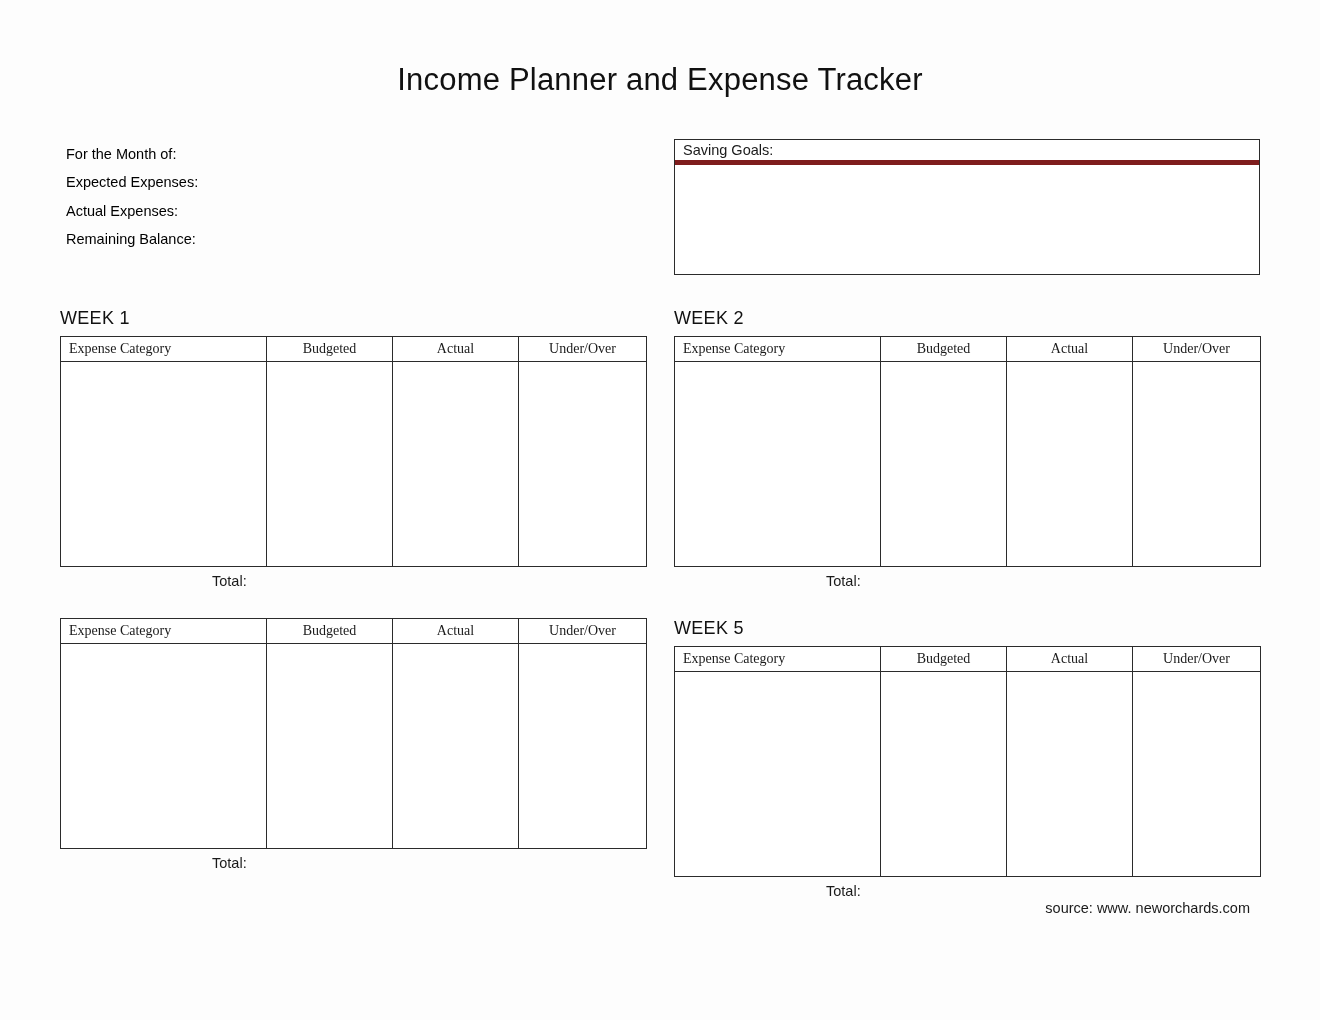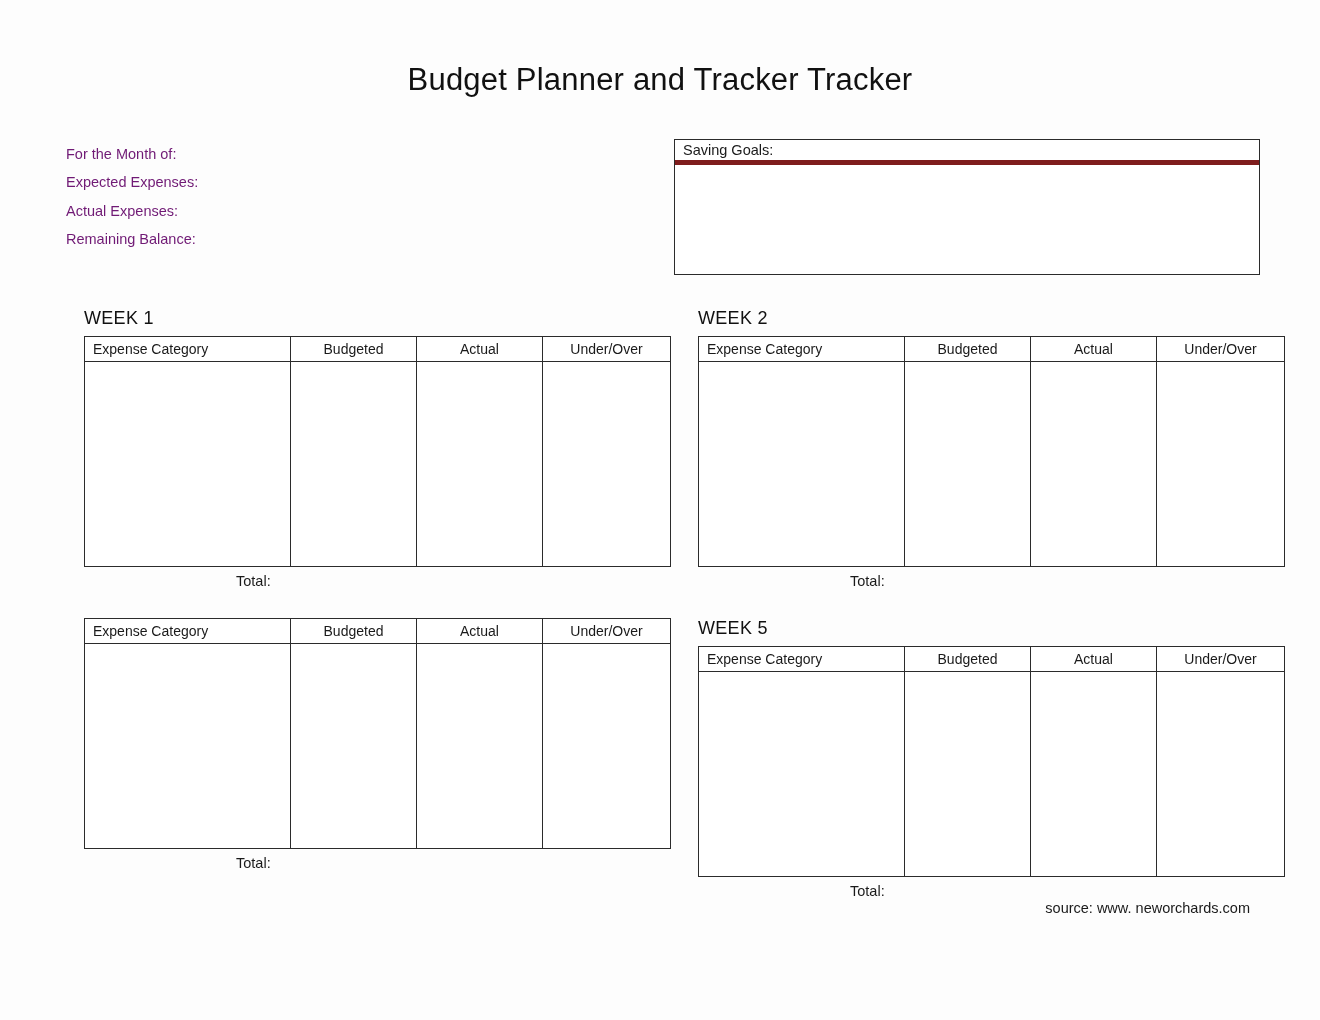--- a/index.html
+++ b/index.html
@@ -36,21 +36,21 @@
   
   .summary {
     position: absolute;
     left: 66px;
     top: 140px;
     width: 420px;
   }
   .summary .line {
     font-size: 14.5px;
     line-height: 28.4px;
-    color: #701a75;
+    color: #000000;
     white-space: nowrap;
   }
   
   .saving-box {
     position: absolute;
     left: 674px;
     top: 139px;
     width: 586px;
     height: 136px;
     border: 1px solid #2b2b2b;
@@ -66,39 +66,39 @@
     padding-left: 8px;
     font-size: 14.5px;
   }
   .saving-body {
     height: 109px;
   }
   
   .week {
     position: absolute;
     width: 586px;
-    margin-left: 24px;
   }
   .week-label {
     font-size: 18px;
     font-weight: 400;
     color: #111;
     margin-bottom: 7px;
     letter-spacing: 0.3px;
   }
   table.week-table {
     border-collapse: collapse;
     width: 586px;
     table-layout: fixed;
     background: #fff;
   }
   table.week-table th,
   table.week-table td {
     border: 1px solid #2b2b2b;
     box-sizing: border-box;
+    font-family: Liberation Serif, serif;
   }
   table.week-table th {
     font-weight: 400;
     font-size: 14px;
     height: 25px;
     padding: 0;
     color: #1a1a1a;
   }
   table.week-table th.cat {
     text-align: left;
@@ -130,21 +130,21 @@
     top: 900px;
     font-size: 14.5px;
     color: #1a1a1a;
   }
 </style>
 </head>
 <body>
 
 <div class="page">
 
-  <div class="title">Budget Planner and Tracker Tracker</div>
+  <div class="title">Income Planner and Expense Tracker</div>
 
   <div class="summary">
     <div class="line">For the Month of:</div>
     <div class="line">Expected Expenses:</div>
     <div class="line">Actual Expenses:</div>
     <div class="line">Remaining Balance:</div>
   </div>
 
   <div class="saving-box">
     <div class="saving-head">Saving Goals:</div>

